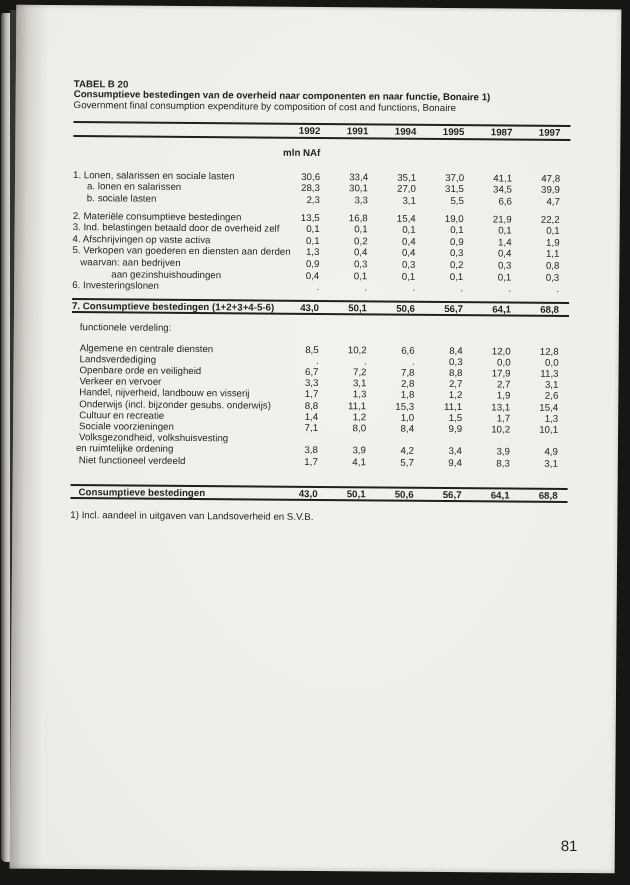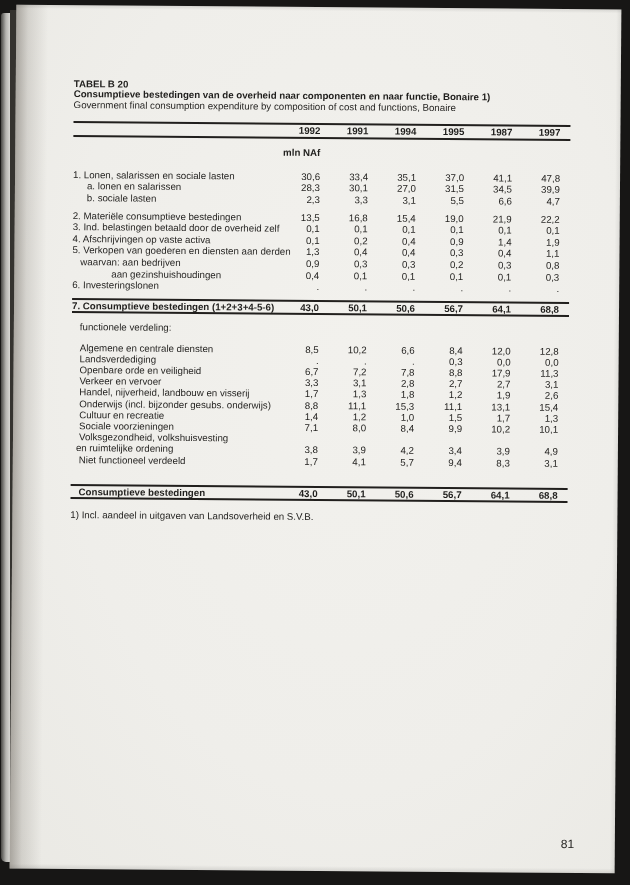--- a/index.html
+++ b/index.html
@@ -58,21 +58,21 @@
   .unitrow{margin-top:8px;font-weight:bold;}
   #rows-main{margin-top:12.7px;}
   .band{margin-top:7.5px;}
   .band .rule{height:1.8px;}
   .band .trow{height:11.3px;line-height:11.3px;font-weight:bold;}
   .sectionrow{margin-top:8.2px;}
   #rows-func{margin-top:8.7px;}
   #rows-func .trow{height:11.2px;line-height:11.2px;}
   .band2{margin-top:19.6px;}
   .footnote{margin-top:10px;}
-  .pagenum{position:absolute;left:551px;top:828px;font-size:12px;}
+  .pagenum{position:absolute;left:551px;top:828px;font-size:15px;}
 </style>
 </head>
 <body>
 
 <div class="prev-edge"></div>
 <div class="crease"></div>
 
 <div class="page">
 
   <div class="titleblock">

